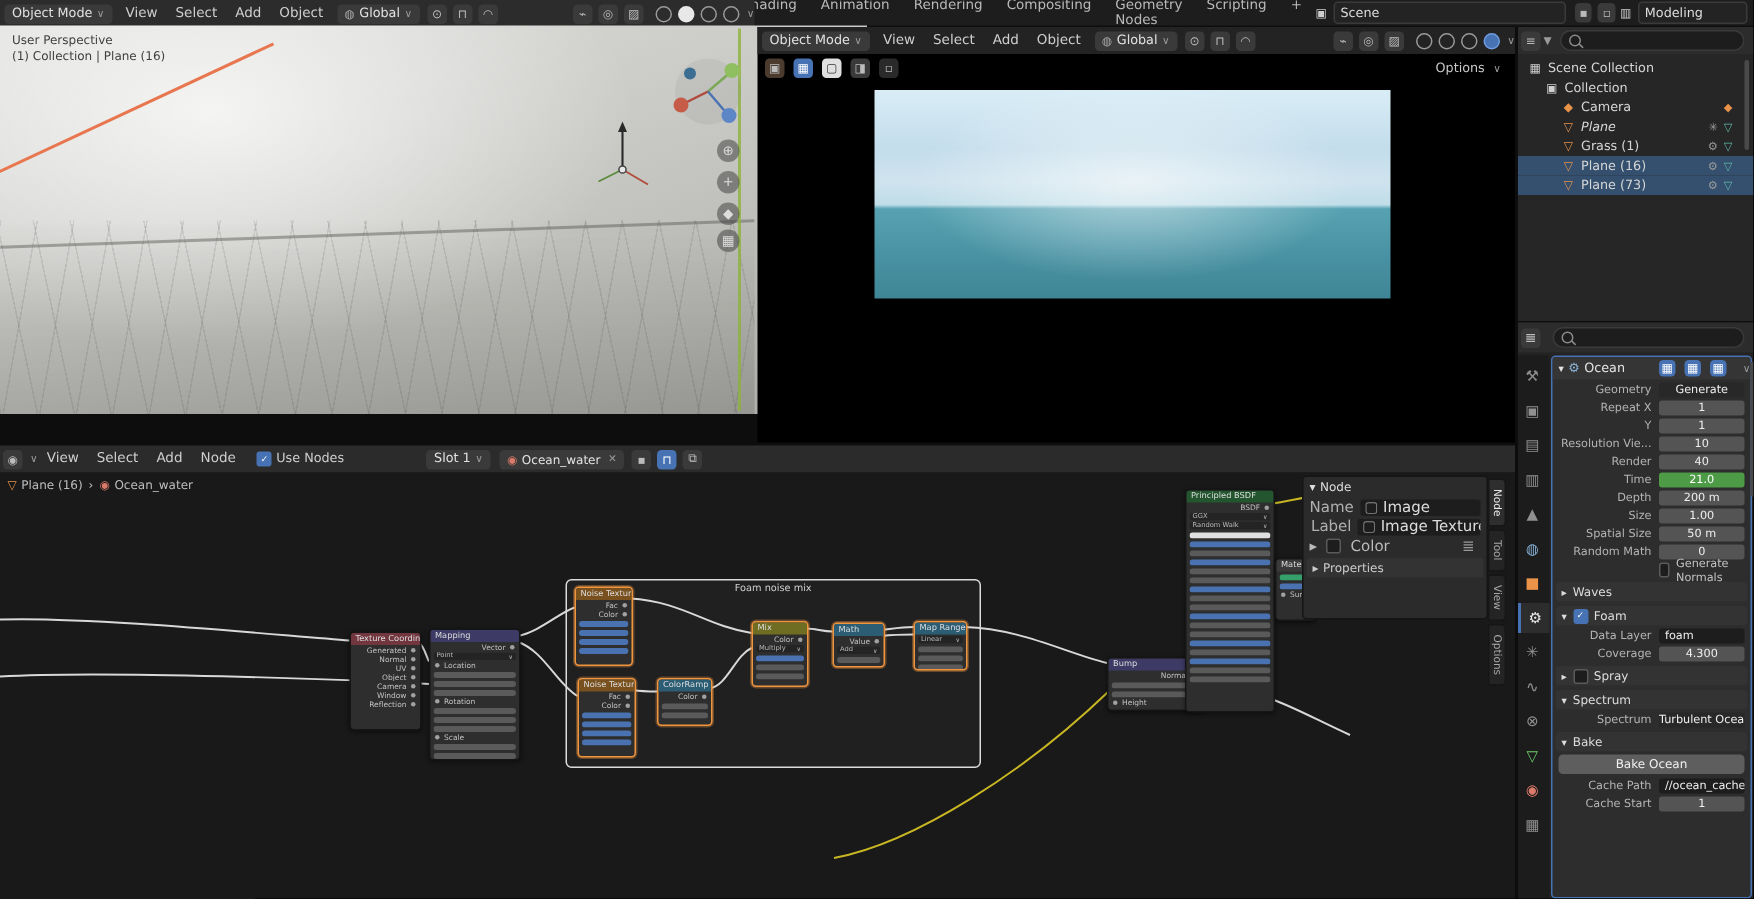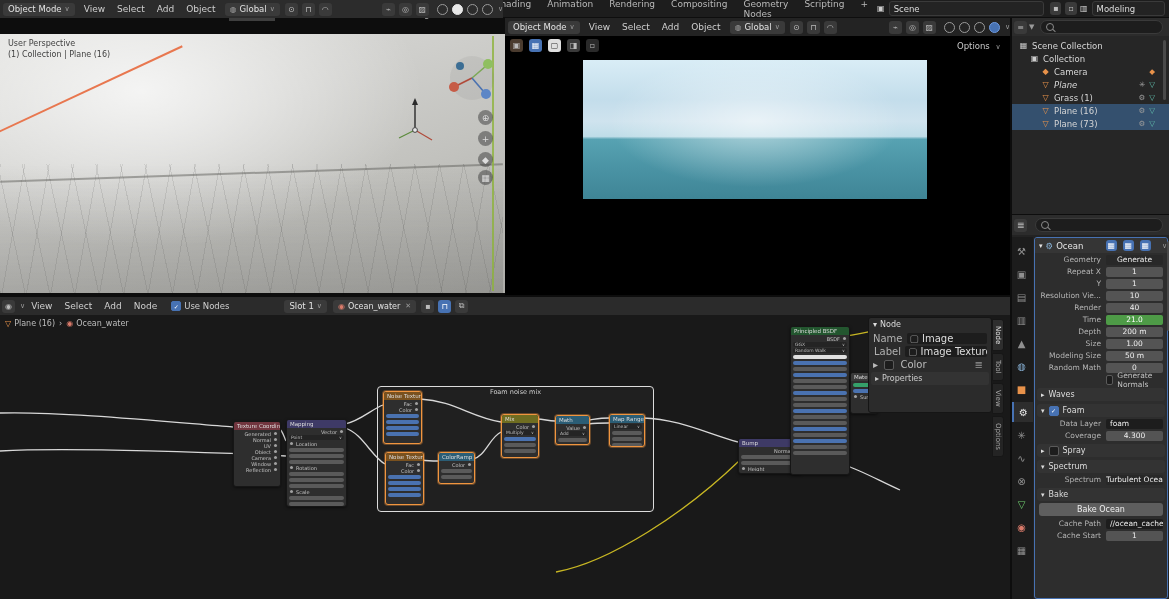--- a/index.html
+++ b/index.html
@@ -151,21 +151,21 @@
         <div class="micon">◎</div>
         <div class="micon">▨</div>
         <div class="shadedots">
           <div class="sdot"></div>
           <div class="sdot fill"></div>
           <div class="sdot"></div>
           <div class="sdot"></div>
         </div>
         <div class="carr">∨</div>
       </div>
-    <div class="abs" style="left:0;top:34px;width:578px;height:259px;overflow:hidden;
+    <div class="abs" style="left:0;top:17px;width:578px;height:259px;overflow:hidden;
          background:linear-gradient(160deg,#dededb 0%,#cfcfcc 35%,#c2c2be 60%,#a9a9a5 100%);">
       <div class="abs" style="left:0;top:0;width:503px;height:259px;
            background:radial-gradient(ellipse at 28% 22%,rgba(255,255,255,.75),transparent 55%);"></div>
       <div class="abs" style="left:0;top:130px;width:503px;height:129px;opacity:.8;
            background:repeating-linear-gradient(100deg,rgba(45,45,45,.14) 0 1px,transparent 1px 24px),
                       repeating-linear-gradient(78deg,rgba(45,45,45,.14) 0 1px,transparent 1px 24px),
                       linear-gradient(180deg,transparent,rgba(90,90,88,.35));"></div>
       <div class="abs" style="left:-8px;top:100px;width:210px;height:2px;background:#e8774f;
            transform:rotate(-25deg);transform-origin:left center;"></div>
       <div class="abs" style="left:0;top:138px;width:503px;height:2px;background:rgba(96,96,92,.5);
@@ -370,21 +370,21 @@
         </div>
         <div class="prow">
           <div class="plabel">Depth</div>
           <div class="pval">200 m</div>
         </div>
         <div class="prow">
           <div class="plabel">Size</div>
           <div class="pval">1.00</div>
         </div>
         <div class="prow">
-          <div class="plabel">Modeling Size</div>
+          <div class="plabel">Spatial Size</div>
           <div class="pval">50 m</div>
         </div>
         <div class="prow">
           <div class="plabel">Random Math</div>
           <div class="pval">0</div>
         </div>
         <div class="prow">
           <div class="plabel"></div>
           <div class="pcheck"></div>
           <div style="font-size: 7.5px; color: rgb(194, 194, 194); margin-left: 4px;">Generate Normals</div>

